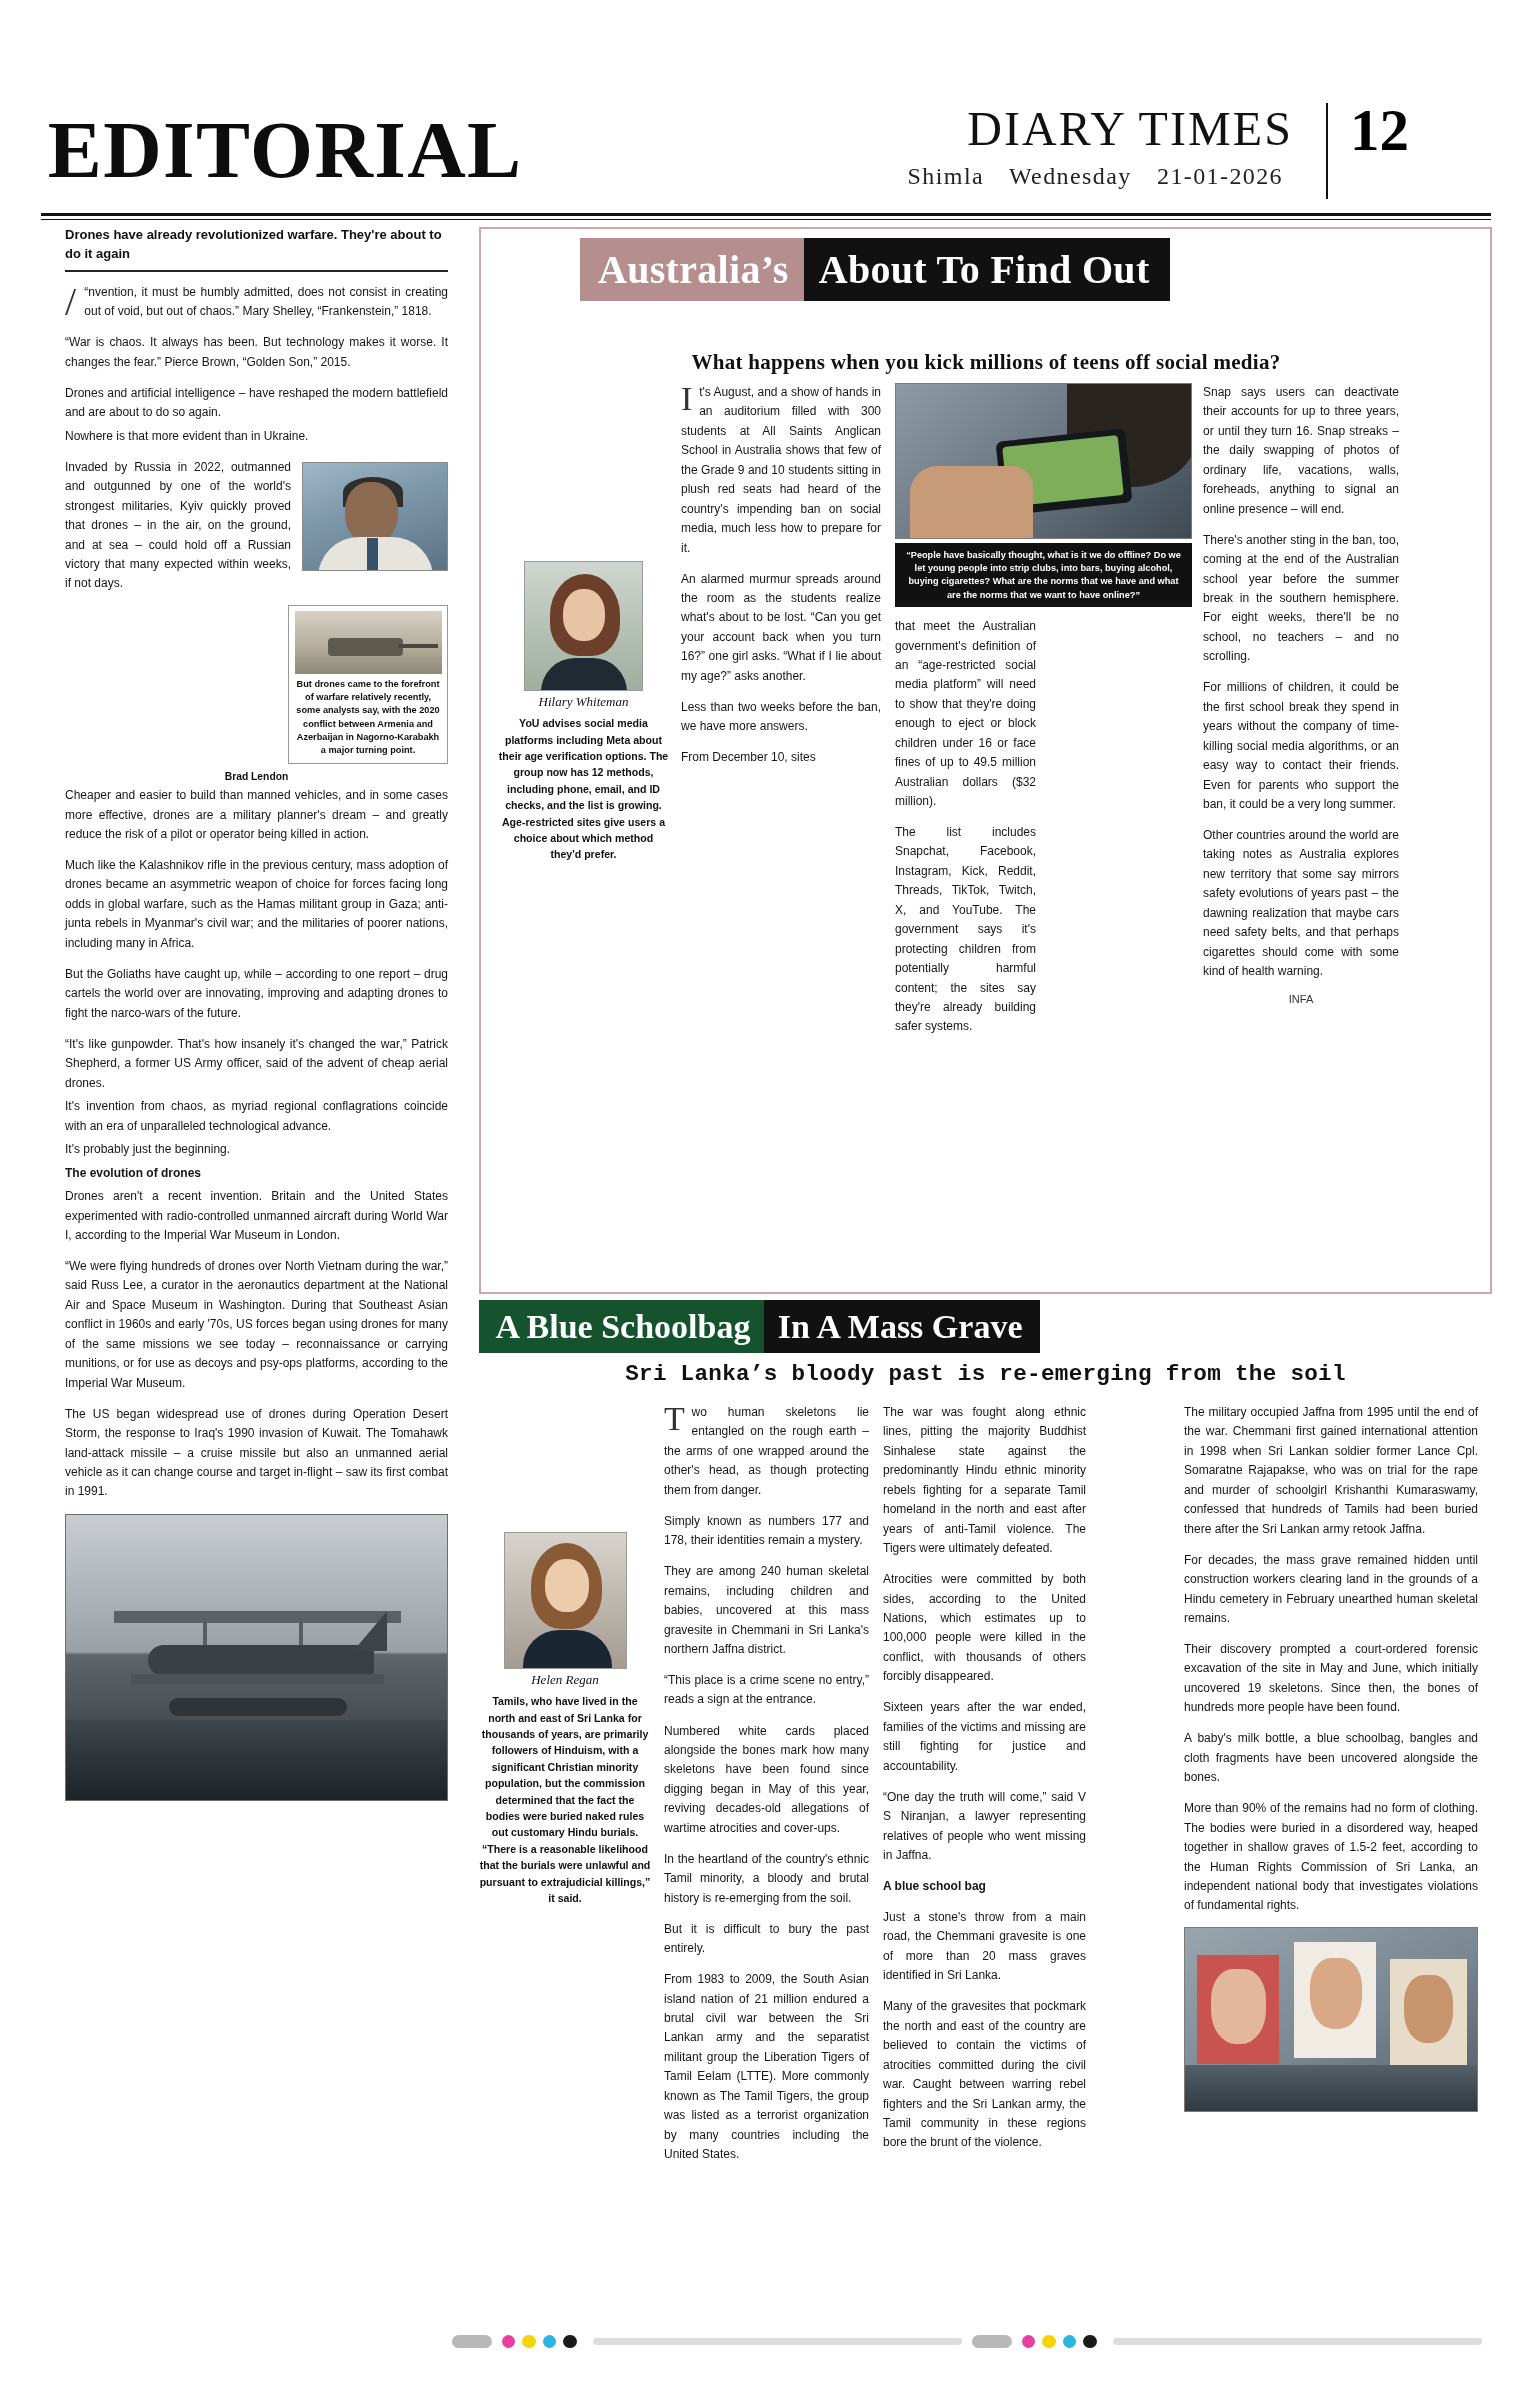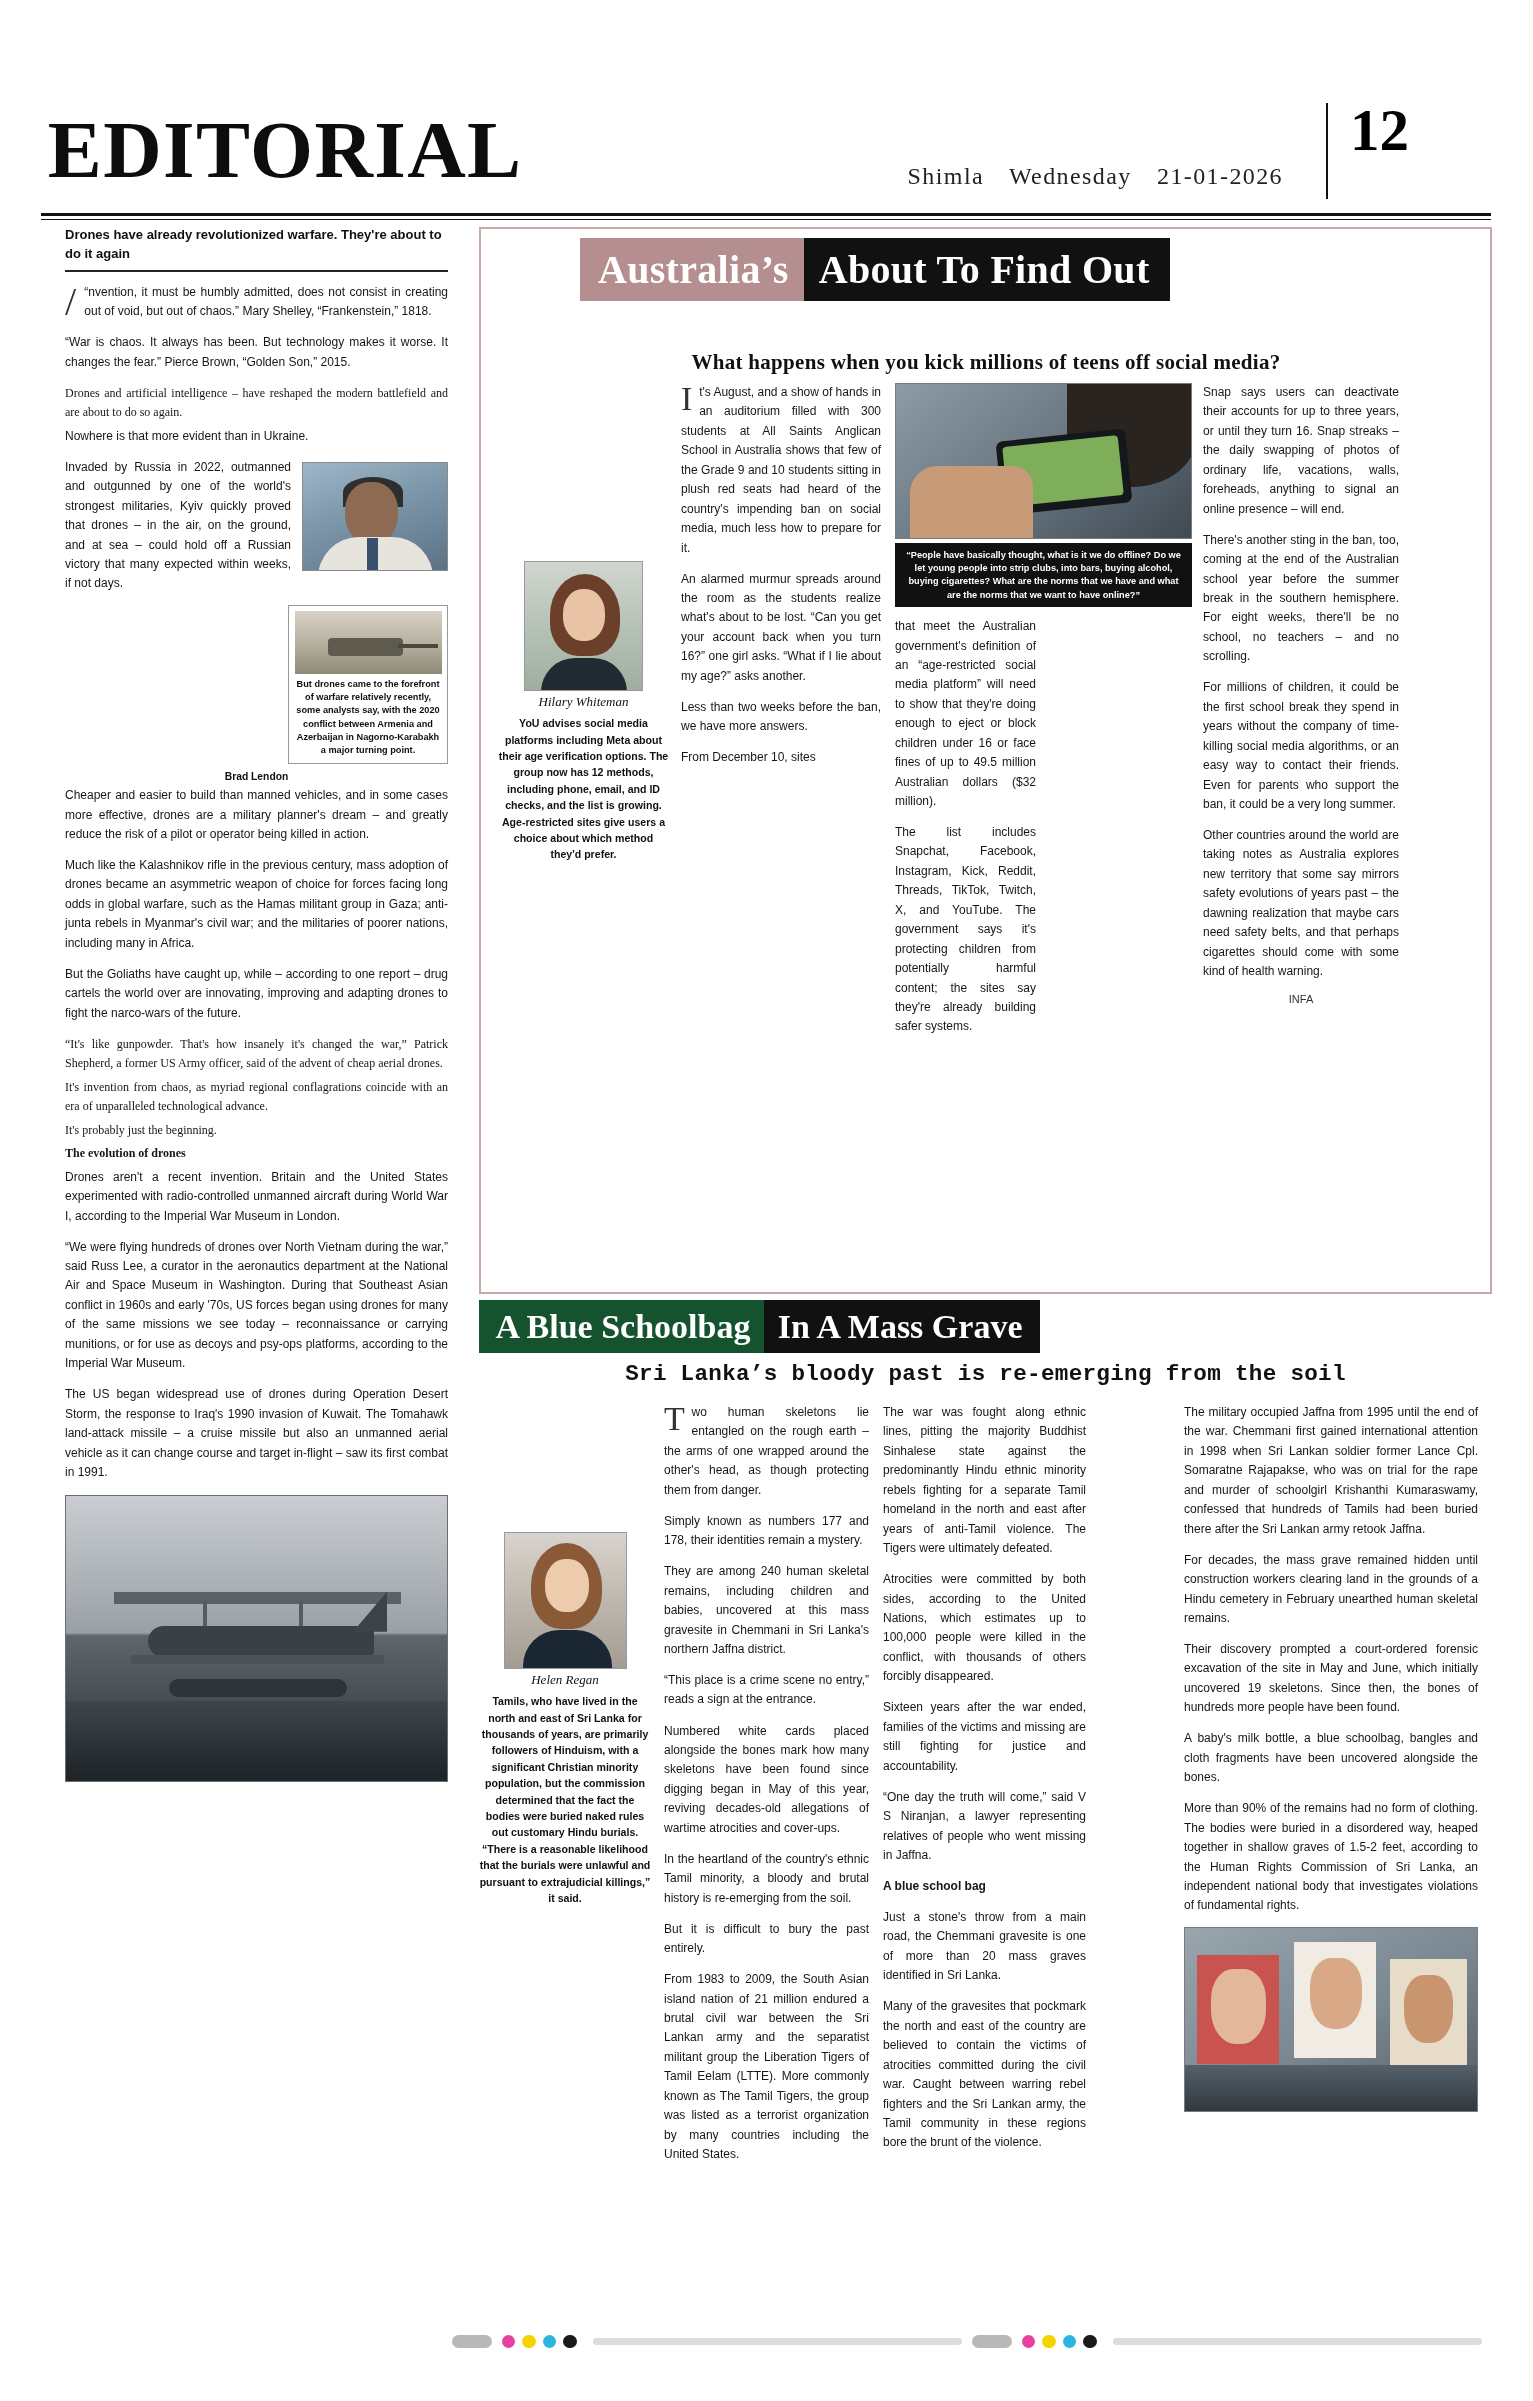--- a/index.html
+++ b/index.html
@@ -107,21 +107,21 @@
     padding: 2.7px 8.2px 0 0;
     color: #333;
   }
   .body-text {
     font-size: 12px;
     line-height: 1.62;
     text-align: justify;
     color: #161616;
     margin: 0 0 11.6px 0;
   }
-  .body-text.tight { margin-bottom: 4.1px; font-family: Liberation Serif, serif; }
+  .body-text.tight { margin-bottom: 4.1px; }
   .bold-lead { font-weight: 700; }
 
   .brad-photo {
     width: 146px; height: 109px;
     background: linear-gradient(160deg,#9fb7c8 0%, #7f99ac 40%, #5b7285 100%);
     float: right;
     margin: 4.1px 0 2.7px 11px;
     position: relative;
     overflow: hidden;
     border: 0.7px solid #8a8a8a;
@@ -398,20 +398,21 @@
   .fpill { width: 40px; height: 13.7px; border-radius: 6.8px; margin-right: 9.6px; background: #b8b8b8; }
   .fline { flex: 1; height: 6.8px; background: #dcdcdc; border-radius: 3.4px; margin: 0 9.6px; }
 </style>
 </head>
 <body>
 
 <div class="page">
 
   <div class="masthead">
     <div class="editorial-word">EDITORIAL</div>
+    <div class="paper-name">DIARY TIMES</div>
     <div class="paper-sub">
       <span>Shimla</span>
       <span>Wednesday</span>
       <span>21-01-2026</span>
     </div>
     <div class="vert-rule"></div>
     <div class="page-num">12</div>
   </div>
   <div class="master-rule"></div>
   <div class="master-rule2"></div>

